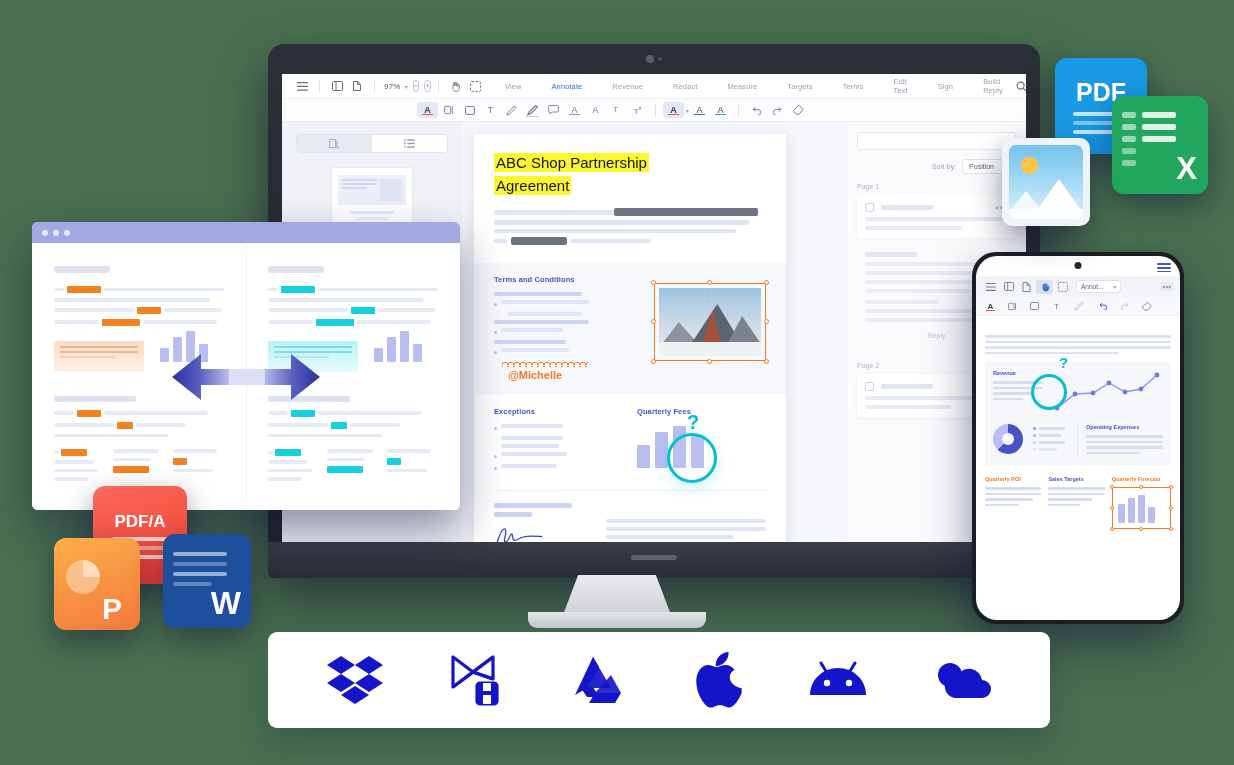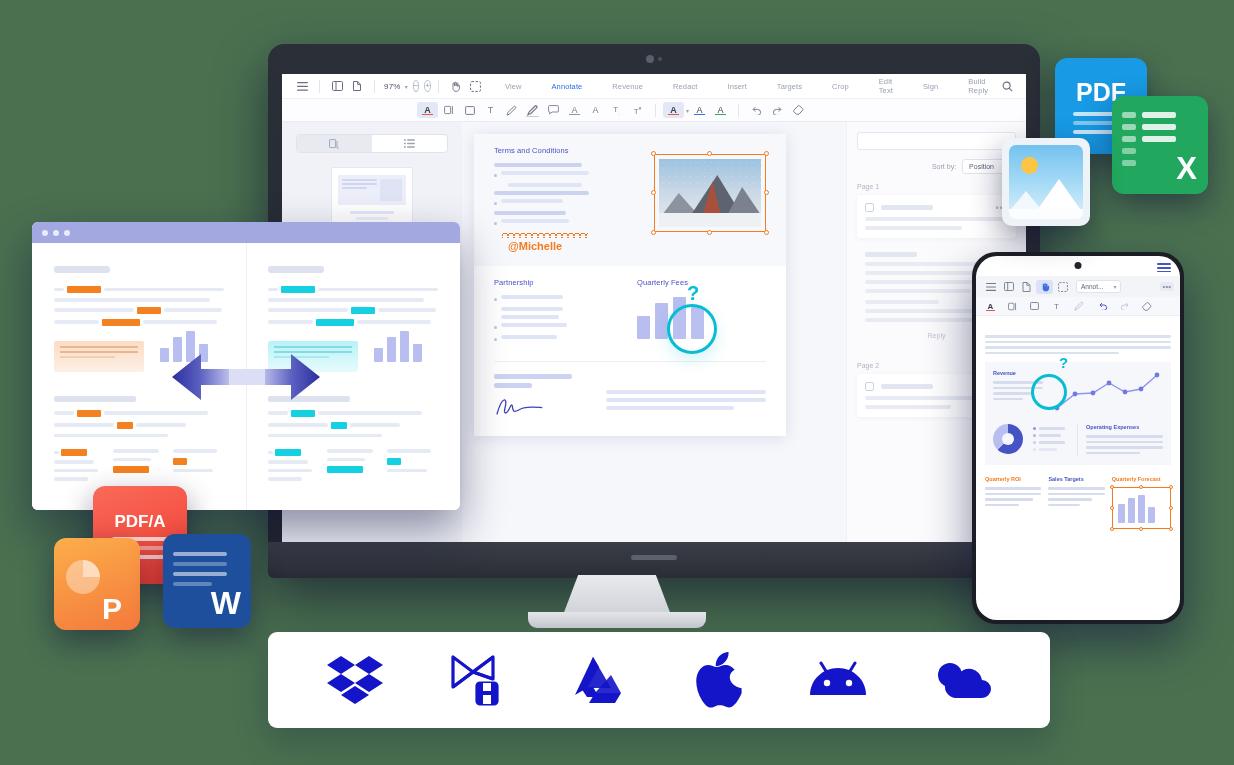--- a/index.html
+++ b/index.html
@@ -119,21 +119,21 @@
     font-size: 15px; line-height: 1.5; font-weight: 400;
     box-decoration-break: clone; -webkit-box-decoration-break: clone;
     padding: 1px 2px;
   }
   .title-wrap { max-width: 200px; }
   .para { margin-top: 13px; }
   .para i { display:block; height:4.5px; background:#dfe5f3; border-radius:2px; margin-bottom:4px; }
   .redact { background: #6e7384 !important; }
 
   .doc-sec2 { padding: 12px 20px 14px; background:#f7f8fb; display:flex; gap: 12px; }
-  .sec-h { font-size: 7.5px; font-weight: 400; color: #4653c4; margin-bottom: 8px; letter-spacing:.1px; }
+  .sec-h { font-size: 7.5px; font-weight: 700; color: #4653c4; margin-bottom: 8px; letter-spacing:.1px; }
   .blines i { display:block; height:4px; background:#ccd3f0; border-radius:2px; margin-bottom:4px; }
   .blines i.lt { background:#dfe4f6; }
   .bullet { display:flex; align-items:center; gap:4px; margin-bottom:4px; }
   .bullet .dot { width:3px; height:3px; border-radius:50%; background:#b9c2e8; flex:none; }
   .bullet i { display:block; height:4px; background:#dfe4f6; border-radius:2px; }
   .squiggle { height: 7px; width: 86px; margin: 3px 0 0 8px;
     background-image: radial-gradient(circle at 3px 5.5px, transparent 2.6px, #f47b20 2.6px, #f47b20 3.6px, transparent 3.7px);
     background-size: 6px 7px; }
   .mention { color:#f47b20; font-size: 11px; font-weight: 700; margin-top: 2px; margin-left: 14px; }
   .imgsel { position: relative; width: 112px; height: 78px; flex: none; margin-top: 8px; }
@@ -321,23 +321,23 @@
           <svg width="11" height="11" viewBox="0 0 11 11" fill="none" stroke="currentColor" stroke-width="1" stroke-dasharray="2.4 1.6">
           <rect x=".6" y=".6" width="9.8" height="9.8" rx="1"></rect>
             </svg>
         </div>
 
         <div class="menutabs">
           <span class="menutab">View</span>
           <span class="menutab active">Annotate</span>
           <span class="menutab">Revenue</span>
           <span class="menutab">Redact</span>
-          <span class="menutab">Insert</span>
+          <span class="menutab">Measure</span>
           <span class="menutab">Targets</span>
-          <span class="menutab">Crop</span>
+          <span class="menutab">Terms</span>
           <span class="menutab">Edit Text</span>
           <span class="menutab">Sign</span>
           <span class="menutab">Build Reply</span>
         </div>
 
         <div class="tb-right">
           <div class="tb-icon">
             <svg width="11" height="11" viewBox="0 0 11 11" fill="none" stroke="currentColor" stroke-width="1.1">
             <circle cx="4.6" cy="4.6" r="3.5"></circle>
                 <line x1="7.2" y1="7.2" x2="10.2" y2="10.2"></line>
@@ -477,20 +477,39 @@
                 <i></i>
                 <i></i>
               </div>
           </div>
           <div class="pagenum">3</div>
         </div>
 
         <div class="docarea">
           <div class="doc">
 
+            <div class="doc-sec1">
+              <div class="title-wrap">
+                <span class="hl-title">ABC Shop Partnership</span><br>
+                <span class="hl-title">Agreement</span>
+              </div>
+              <div class="para">
+                <div style="display:flex;gap:0">
+                  <i style="width:120px"></i>
+                    <i class="redact" style="width:144px;height:8px;margin-top:-2px"></i>
+                </div>
+                <i style="width:255px"></i>
+                <i style="width:242px"></i>
+                <div style="display:flex;gap:4px;align-items:center">
+                  <i style="width:13px"></i>
+                    <i class="redact" style="width:56px;height:8px"></i>
+                    <i style="width:80px"></i>
+                </div>
+              </div>
+            </div>
 
             <div class="doc-sec2">
               <div style="flex:1">
                 <div class="sec-h">Terms and Conditions</div>
                 <div class="blines">
                   <i style="width:88px"></i>
                   <div class="bullet">
                       <span class="dot"></span>
                       <i style="width:88px"></i>
                     </div>
@@ -526,21 +545,21 @@
                 <div class="handle" style="right:-3px;top:36px"></div>
                 <div class="handle" style="left:-3px;bottom:-3px"></div>
                 <div class="handle" style="left:53px;bottom:-3px"></div>
                 <div class="handle" style="right:-3px;bottom:-3px"></div>
               </div>
             </div>
 
             <div class="doc-sec3">
               <div class="cols3">
                 <div class="col">
-                  <div class="sec-h">Partnership</div>
+                  <div class="sec-h">Exceptions</div>
                   <div class="blines">
                     <div class="bullet">
                         <span class="dot"></span>
                         <i style="width:62px"></i>
                       </div>
                     <i class="lt" style="width:62px;margin-left:7px"></i>
                     <i class="lt" style="width:58px;margin-left:7px"></i>
                     <div class="bullet">
                         <span class="dot"></span>
                         <i style="width:66px"></i>

